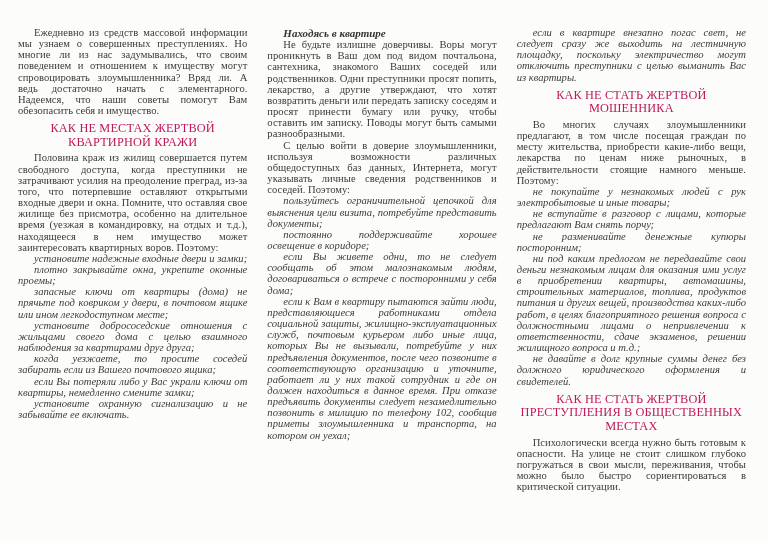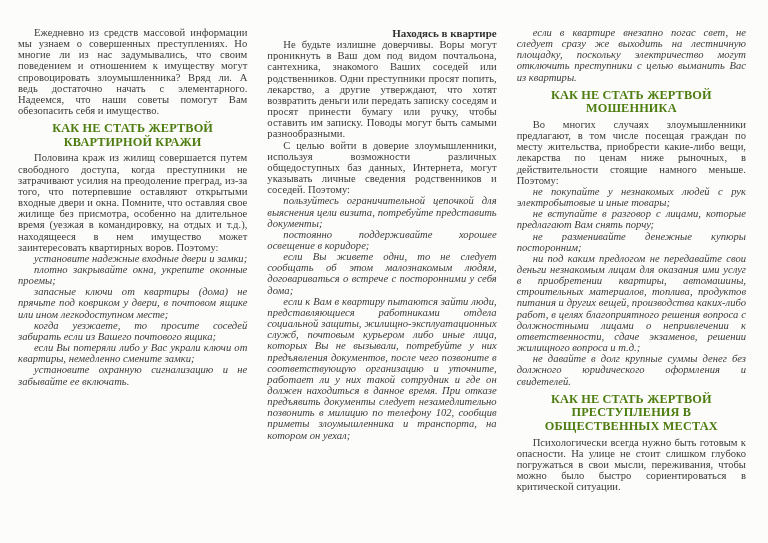--- a/index.html
+++ b/index.html
@@ -29,49 +29,51 @@
   }
   .col p { hyphens: none; }
   .para {
     text-indent: 16px;
   }
   .tip {
     font-style: italic;
     text-indent: 16px;
   }
   .heading {
-    font-weight: bold;
+    font-weight: normal;
     text-align: center;
     text-indent: 0;
     font-size: 12.3px;
     line-height: 13.6px;
     margin: 6px 0 3px 0;
-    color: #4d7c0f;
+    color: #be185d;
     letter-spacing: 0.15px;
   }
   .subheading {
     font-weight: bold;
-    text-align: right;
+    text-align: left;
     text-indent: 16px;
     font-size: 11px;
     color: #333333;
     margin-top: 1px;
+    font-style: italic;
   }
 </style>
 </head>
 <body>
 
 <div class="page">
   <div class="col">
       <p class="para">Ежедневно из средств массовой информации мы узнаем о совершенных преступлениях. Но многие ли из нас задумывались, что своим поведением и отношением к имуществу могут спровоцировать злоумышленника? Вряд ли. А ведь достаточно начать с элементарного. Надеемся, что наши советы помогут Вам обезопасить себя и имущество.</p>
-      <p class="heading">КАК НЕ СТАТЬ ЖЕРТВОЙ КВАРТИРНОЙ КРАЖИ</p>
+      <p class="heading">КАК НЕ МЕСТАХ ЖЕРТВОЙ КВАРТИРНОЙ КРАЖИ</p>
       <p class="para">Половина краж из жилищ совершается путем свободного доступа, когда преступники не затрачивают усилия на преодоление преград, из-за того, что потерпевшие оставляют открытыми входные двери и окна. Помните, что оставляя свое жилище без присмотра, особенно на длительное время (уезжая в командировку, на отдых и т.д.), находящееся в нем имущество может заинтересовать квартирных воров. Поэтому:</p>
       <p class="tip">установите надежные входные двери и замки;</p>
       <p class="tip">плотно закрывайте окна, укрепите оконные проемы;</p>
       <p class="tip">запасные ключи от квартиры (дома) не прячьте под ковриком у двери, в почтовом ящике или ином легкодоступном месте;</p>
+      <p class="tip">установите добрососедские отношения с жильцами своего дома с целью взаимного наблюдения за квартирами друг друга;</p>
       <p class="tip">когда уезжаете, то просите соседей забирать если из Вашего почтового ящика;</p>
       <p class="tip">если Вы потеряли либо у Вас украли ключи от квартиры, немедленно смените замки;</p>
       <p class="tip">установите охранную сигнализацию и не забывайте ее включать.</p>
     </div>
   <div class="col">
       <p class="subheading">Находясь в квартире</p>
       <p class="para">Не будьте излишне доверчивы. Воры могут проникнуть в Ваш дом под видом почтальона, сантехника, знакомого Ваших соседей или родственников. Одни преступники просят попить, лекарство, а другие утверждают, что хотят возвратить деньги или передать записку соседям и просят принести бумагу или ручку, чтобы оставить им записку. Поводы могут быть самыми разнообразными.</p>
       <p class="para">С целью войти в доверие злоумышленники, используя возможности различных общедоступных баз данных, Интернета, могут указывать личные сведения родственников и соседей. Поэтому:</p>
       <p class="tip">пользуйтесь ограничительной цепочкой для выяснения цели визита, потребуйте представить документы;</p>
       <p class="tip">постоянно поддерживайте хорошее освещение в коридоре;</p>

